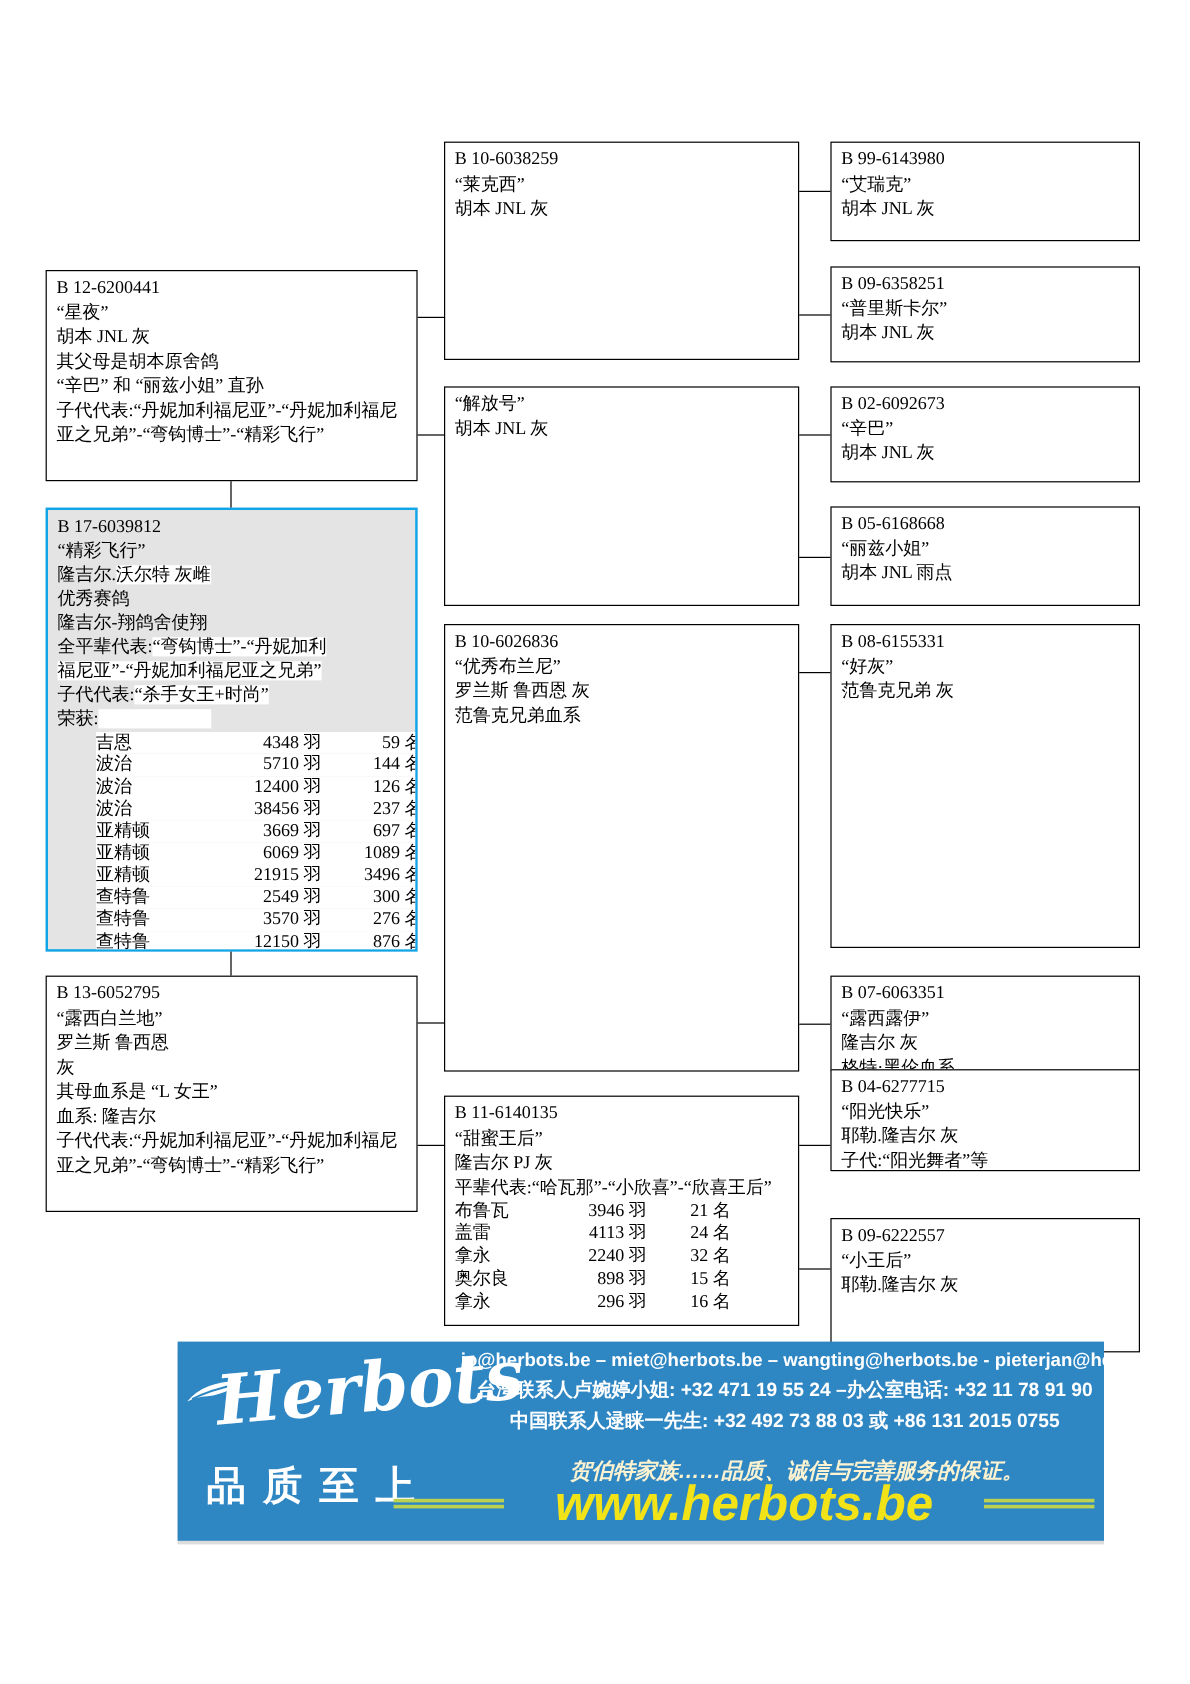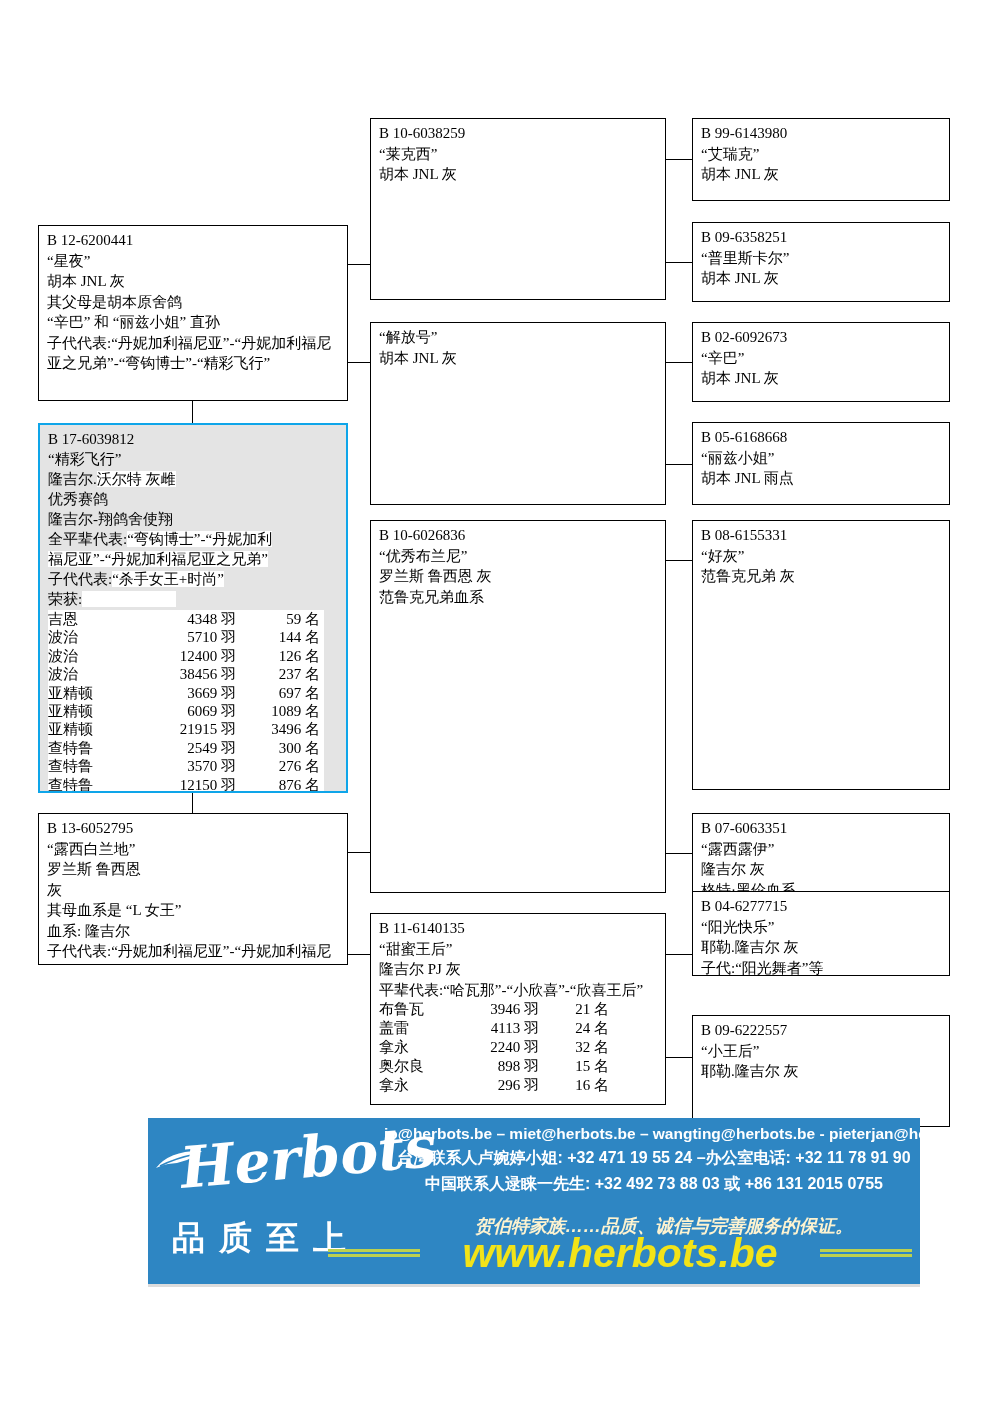--- a/index.html
+++ b/index.html
@@ -11,21 +11,21 @@
   #subject-box{background:#e4e4e4;border:2px solid #0ea5e9;line-height:20px;}
   .hl{background:#ffffff;white-space:pre;}
   .rrow{display:flex;background:#ffffff;line-height:18.4px;font-size:15px;}
   .rrow .r-name{width:86px;}
   .rrow .r-birds{width:102px;text-align:right;}
   .rrow .r-place{width:84px;text-align:right;}
   .mid-results .rrow{width:240px;line-height:19px;background:transparent;}
   .mid-results .rrow .r-name{width:66px;}
   .mid-results .rrow .r-birds{width:94px;text-align:right;}
   .mid-results .rrow .r-place{width:70px;text-align:right;}
-  .subject-results{margin-top:1px;}
+  .subject-results{margin-top:1px;margin-left:32px;}
   .subject-results .rrow{width:276px;}
   .conn{position:absolute;background:#000;}
   
   #banner{position:absolute;left:148px;top:1118px;width:772px;height:166px;
           background:#2e86c3;overflow:hidden;box-shadow:0 3px 0 #dcdcdc;
           font-family:"Liberation Sans","DejaVu Sans",sans-serif;}
   #logo-wrap{position:absolute;left:6px;top:10px;width:240px;}
   #logo-script{font-family:"DejaVu Serif","Liberation Serif",serif;font-style:italic;font-weight:bold;
                font-size:57px;color:#fff;transform:rotate(-5deg);display:inline-block;margin-left:26px;line-height:58px;}
   #feather{position:absolute;left:0px;top:18px;}
@@ -113,21 +113,21 @@
           <span class="r-place">276 名</span>
         </div>
         <div class="rrow">
           <span class="r-name">查特鲁</span>
           <span class="r-birds">12150 羽</span>
           <span class="r-place">876 名</span>
         </div>
       </div>
   </div>
 
-  <div class="pbox" style="left:38px;top:813px;width:310px;height:152px;">
+  <div class="pbox" style="left:38px;top:813px;width:310px;height:197px;">
       <div class="bline">B 13-6052795</div>
       <div class="bline">“露西白兰地”</div>
       <div class="bline">罗兰斯 鲁西恩</div>
       <div class="bline">灰</div>
       <div class="bline">其母血系是 “L 女王”</div>
       <div class="bline">血系: 隆吉尔</div>
       <div class="bline">子代代表:“丹妮加利福尼亚”-“丹妮加利福尼亚之兄弟”-“弯钩博士”-“精彩飞行”</div>
     </div>
 
   <div class="pbox" style="left:370px;top:118px;width:296px;height:182px;">

